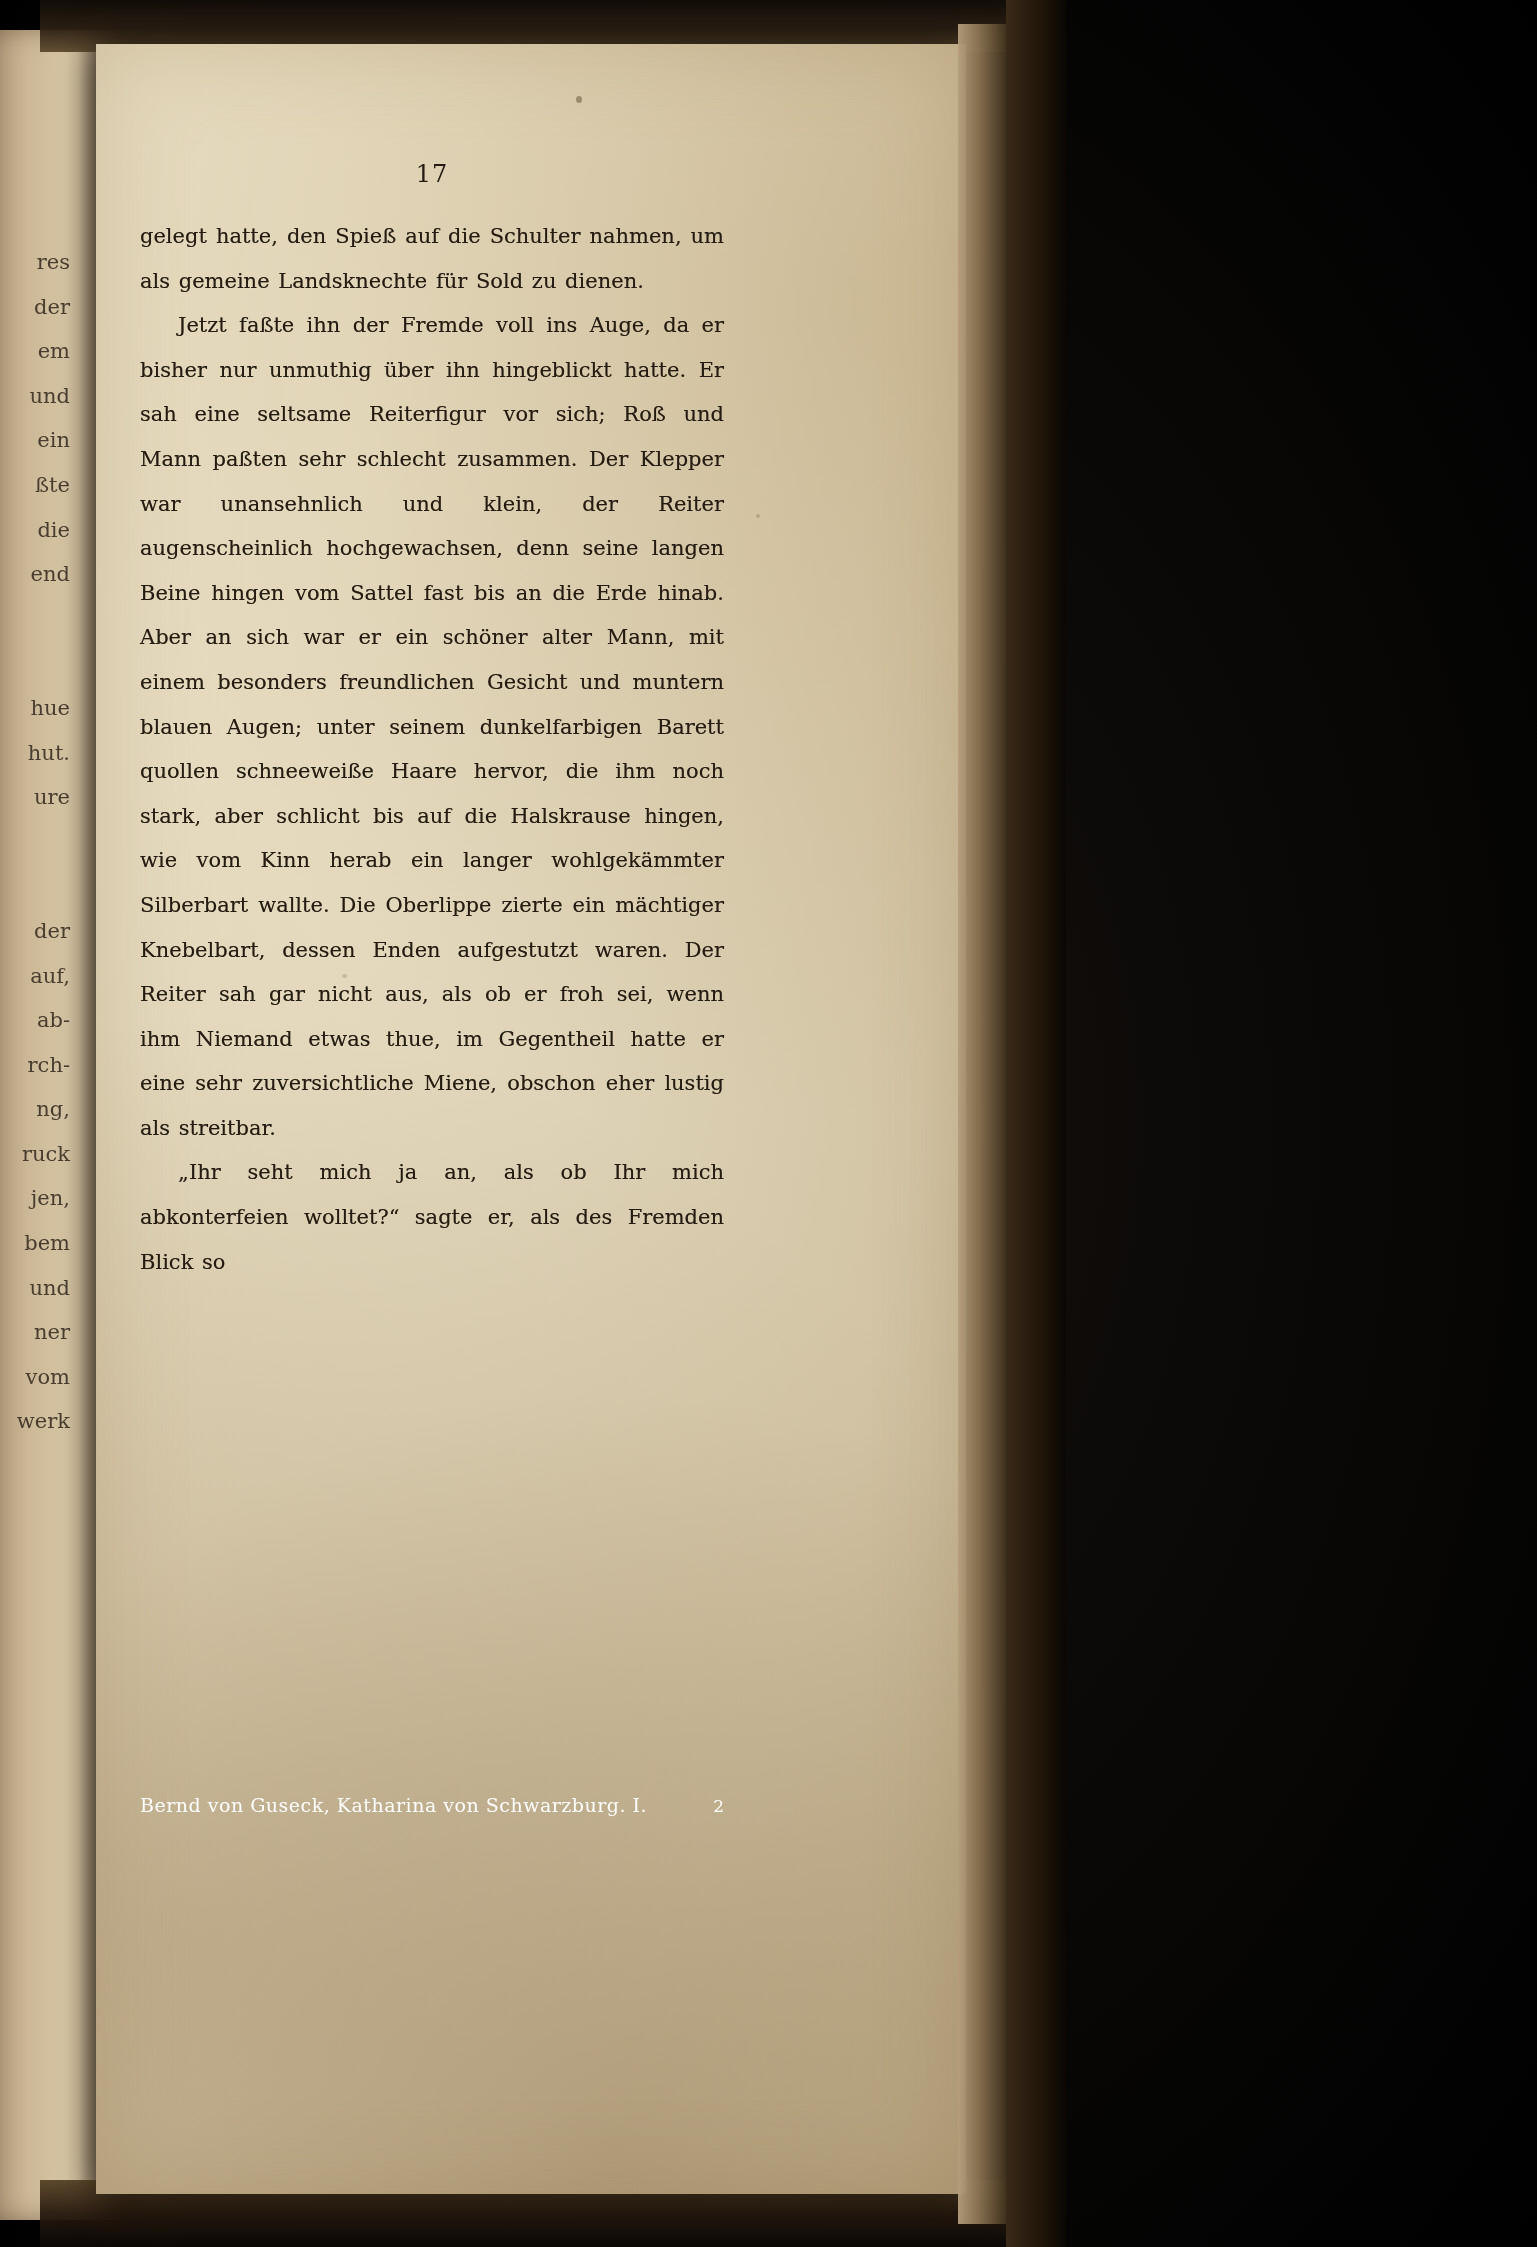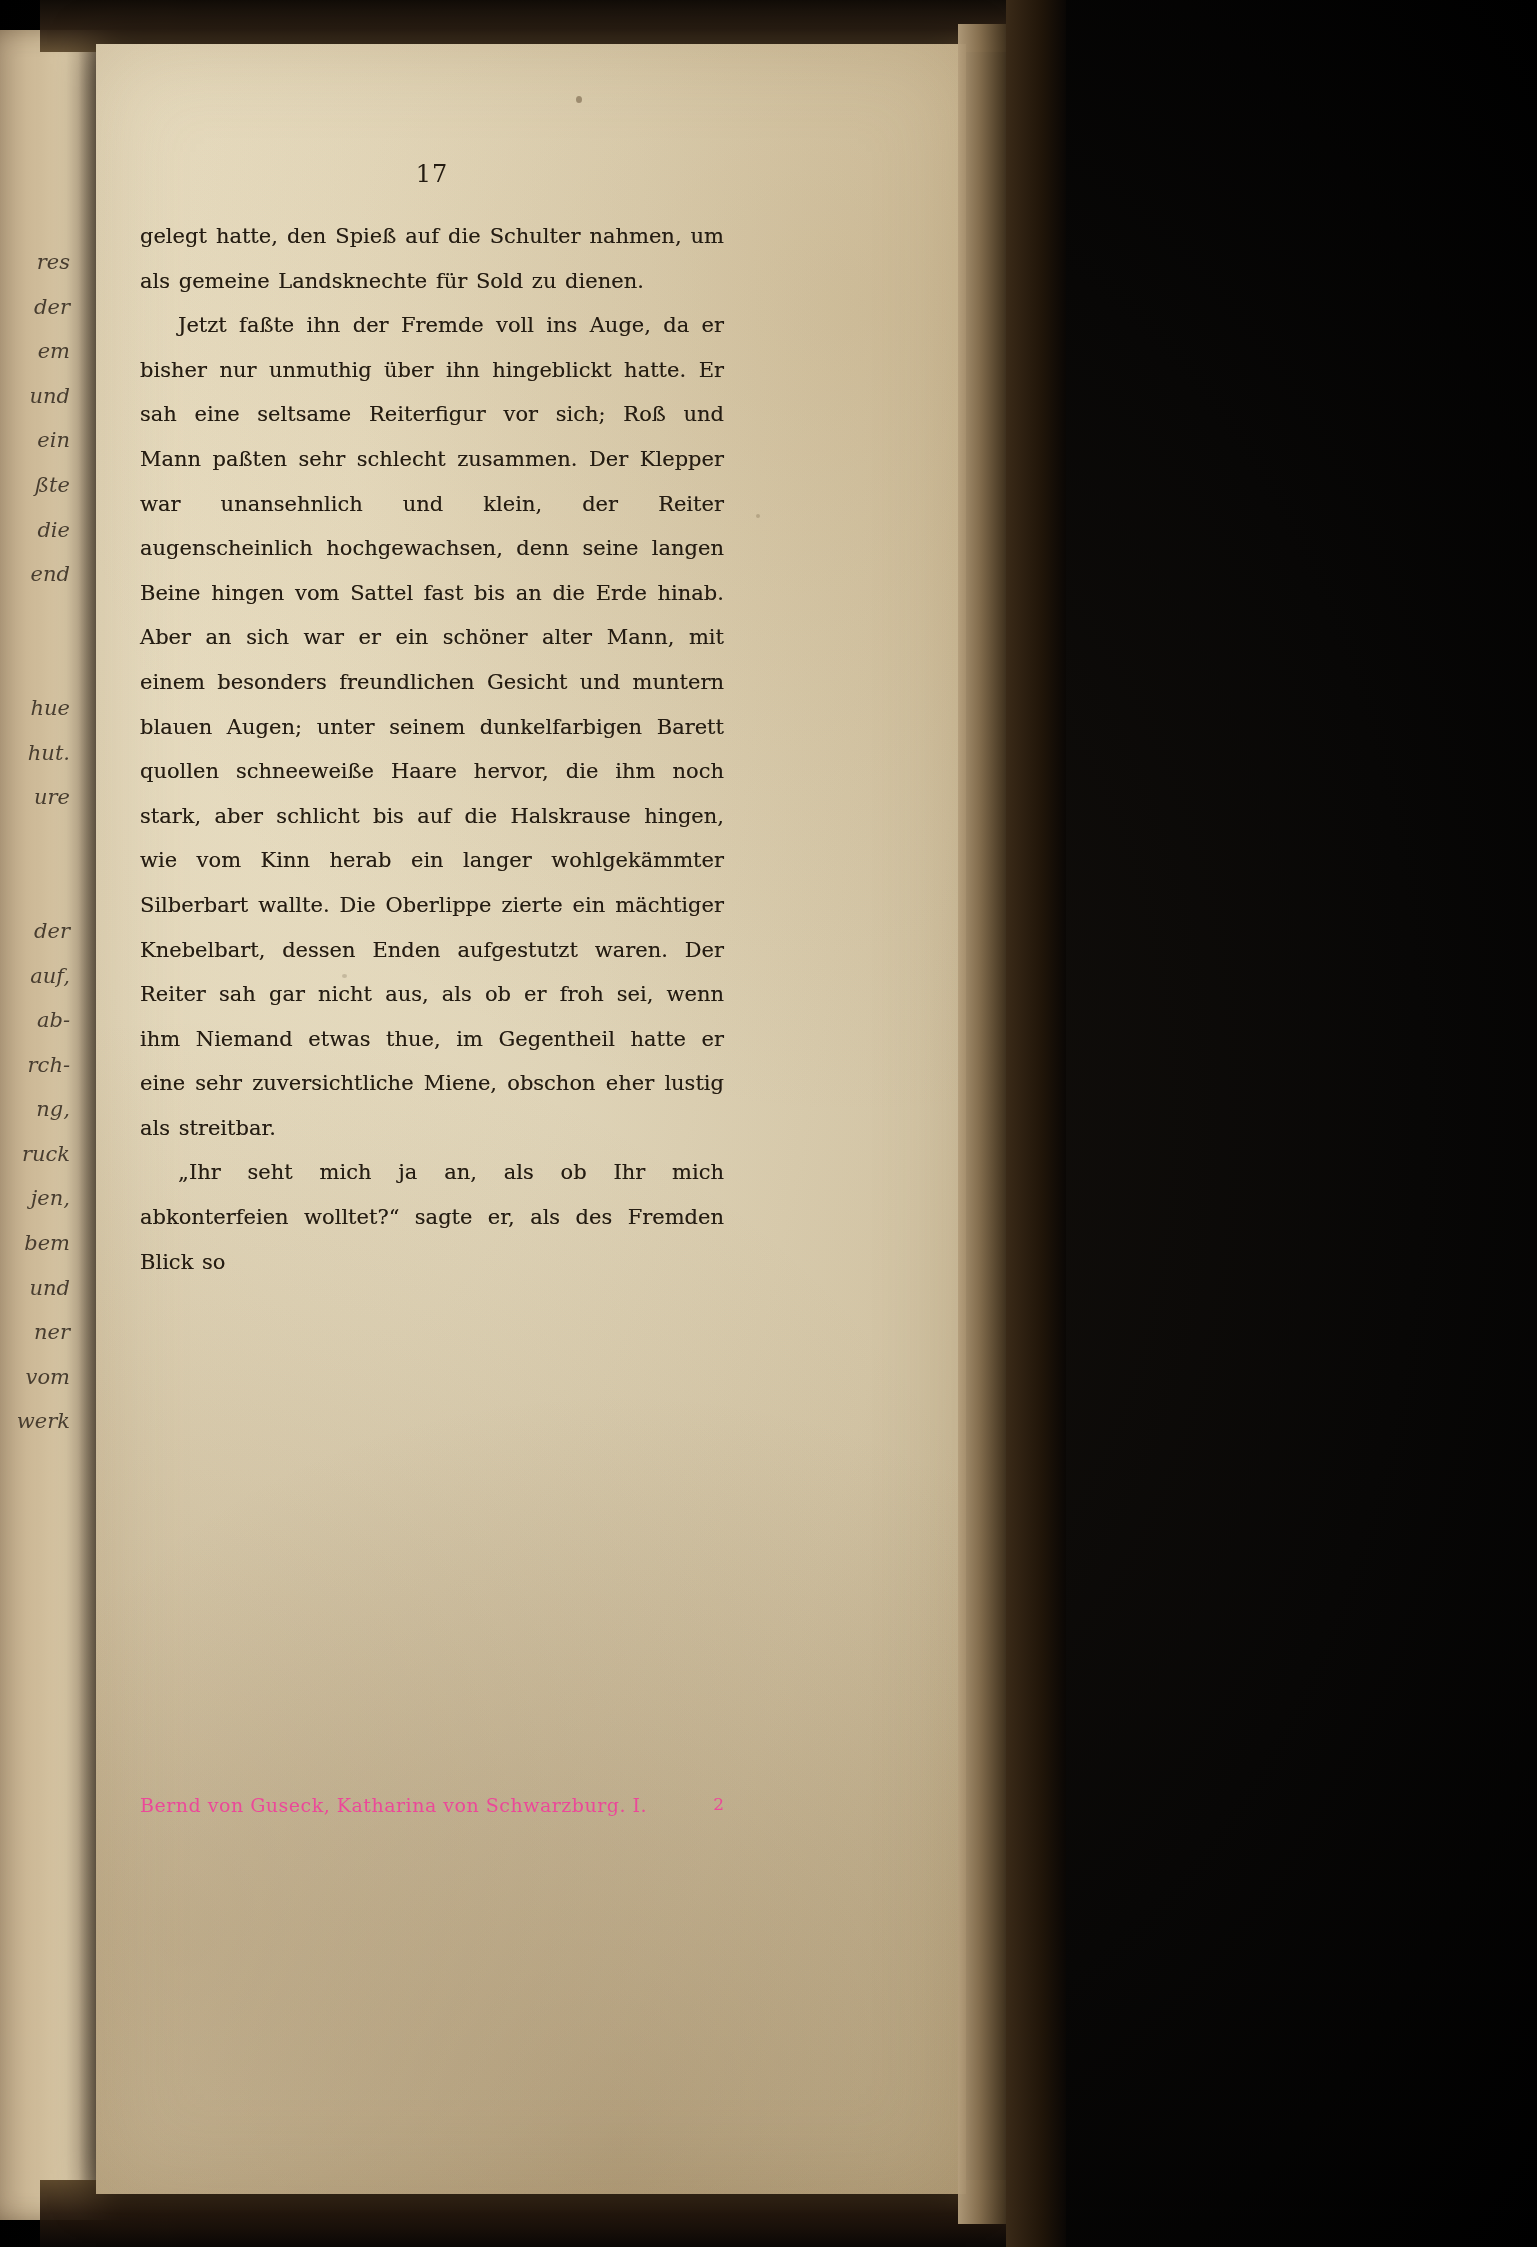--- a/index.html
+++ b/index.html
@@ -31,21 +31,20 @@
 
   
   .left-sliver {
     position: absolute;
     left: 0;
     top: 30px;
     width: 120px;
     height: 2190px;
     background: linear-gradient(90deg, #b29d7e 0%, #cbb795 22%, #d9c8a6 55%, #b8a385 85%, #6d5c45 100%);
     box-shadow: inset -12px 0 24px rgba(60,40,20,0.45);
-    font-style: italic;
   }
   .left-sliver-text {
     position: absolute;
     left: 0;
     top: 210px;
     width: 70px;
     text-align: right;
     padding-right: 6px;
     font-family: "DejaVu Serif", serif;
     font-size: 21px;
@@ -170,24 +169,24 @@
     text-indent: 38px;
   }
 
   .running-foot {
     position: absolute;
     left: 140px;
     top: 1794px;
     width: 584px;
     font-family: "DejaVu Serif", serif;
     font-size: 17px;
-    color: #ec4899;
+    color: #ffffff;
     display: flex;
     justify-content: space-between;
-    align-items: flex-start;
+    align-items: flex-end;
   }
   .running-foot .sig {
     font-size: 19px;
     letter-spacing: 0.5px;
   }
 
   
   .speck {
     position: absolute;
     background: rgba(70,52,28,0.45);

